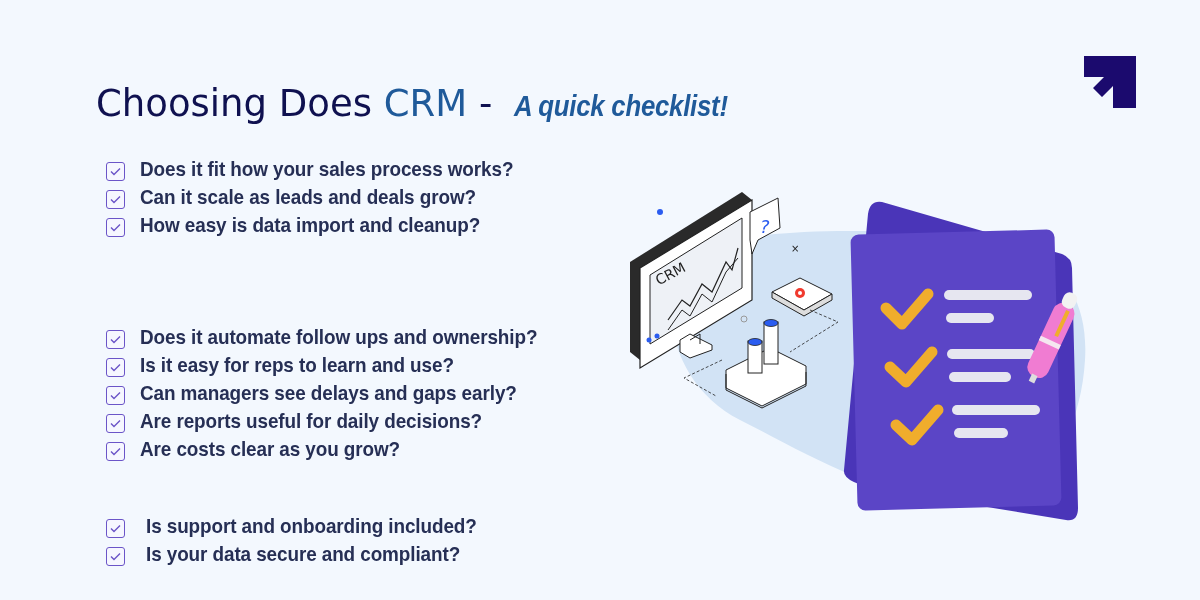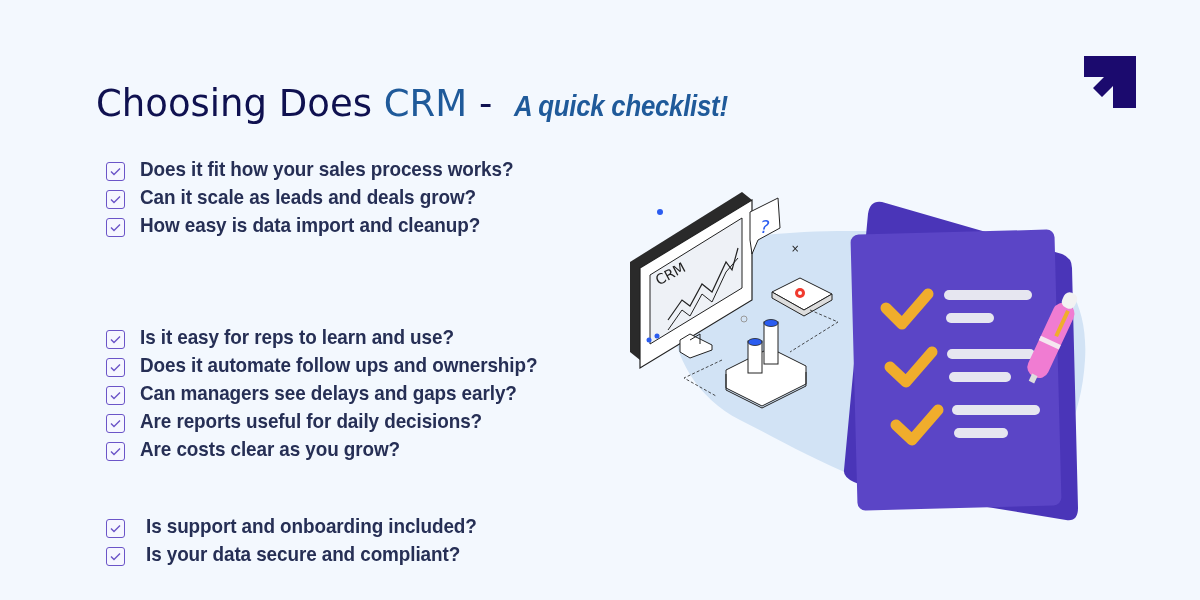--- a/index.html
+++ b/index.html
@@ -79,29 +79,29 @@
     </div>
 </div>
 
 <div class="group g2" style="top:321px;">
   <div class="item">
       <span class="cb">
         <svg viewBox="0 0 11 9">
           <path d="M1 4.5 L4 7.5 L10 1.5" stroke="#6b55c8" stroke-width="1.4" fill="none"></path>
         </svg>
       </span>
+      <span class="label">Does it automate follow ups and ownership?</span>
+    </div>
+  <div class="item">
+      <span class="cb">
+        <svg viewBox="0 0 11 9">
+          <path d="M1 4.5 L4 7.5 L10 1.5" stroke="#6b55c8" stroke-width="1.4" fill="none"></path>
+        </svg>
+      </span>
       <span class="label">Is it easy for reps to learn and use?</span>
-    </div>
-  <div class="item">
-      <span class="cb">
-        <svg viewBox="0 0 11 9">
-          <path d="M1 4.5 L4 7.5 L10 1.5" stroke="#6b55c8" stroke-width="1.4" fill="none"></path>
-        </svg>
-      </span>
-      <span class="label">Does it automate follow ups and ownership?</span>
     </div>
   <div class="item">
       <span class="cb">
         <svg viewBox="0 0 11 9">
           <path d="M1 4.5 L4 7.5 L10 1.5" stroke="#6b55c8" stroke-width="1.4" fill="none"></path>
         </svg>
       </span>
       <span class="label">Can managers see delays and gaps early?</span>
     </div>
   <div class="item">

